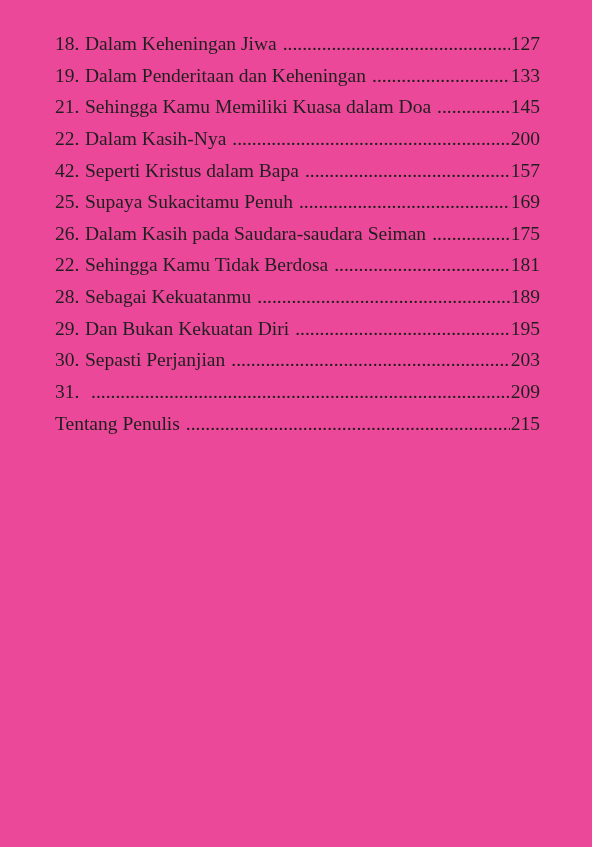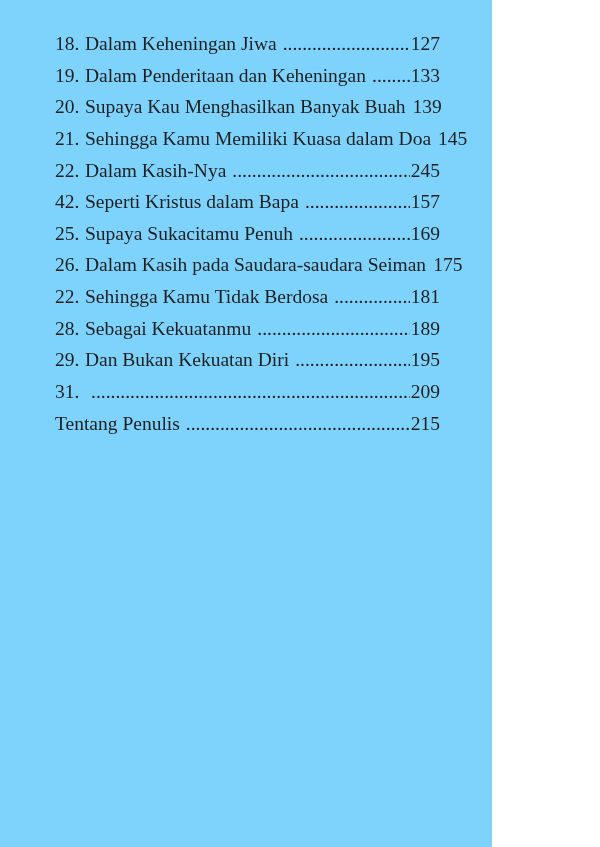--- a/index.html
+++ b/index.html
@@ -7,23 +7,23 @@
     padding: 0;
   }
   body {
     width: 600px;
     height: 847px;
     background: #ffffff;
     overflow: hidden;
     font-family: "Liberation Serif", "DejaVu Serif", serif;
   }
   .page {
-    width: 492px;
+    width: 592px;
     height: 847px;
-    background: #7dd3fc;
+    background: #ec4899;
     box-sizing: border-box;
   }
   .toc {
     padding: 28px 52px 0 55px;
     color: #1f1f1f;
   }
   .toc-row {
     display: flex;
     align-items: baseline;
     font-size: 19.5px;
@@ -63,36 +63,30 @@
         <span class="toc-dots"></span>
         <span class="toc-page">127</span>
       </div>
       <div class="toc-row">
         <span class="toc-num">19.</span>
         <span class="toc-title">Dalam Penderitaan dan Keheningan</span>
         <span class="toc-dots"></span>
         <span class="toc-page">133</span>
       </div>
       <div class="toc-row">
-        <span class="toc-num">20.</span>
-        <span class="toc-title">Supaya Kau Menghasilkan Banyak Buah</span>
-        <span class="toc-dots"></span>
-        <span class="toc-page">139</span>
-      </div>
-      <div class="toc-row">
         <span class="toc-num">21.</span>
         <span class="toc-title">Sehingga Kamu Memiliki Kuasa dalam Doa</span>
         <span class="toc-dots"></span>
         <span class="toc-page">145</span>
       </div>
       <div class="toc-row">
         <span class="toc-num">22.</span>
         <span class="toc-title">Dalam Kasih-Nya</span>
         <span class="toc-dots"></span>
-        <span class="toc-page">245</span>
+        <span class="toc-page">200</span>
       </div>
       <div class="toc-row">
         <span class="toc-num">42.</span>
         <span class="toc-title">Seperti Kristus dalam Bapa</span>
         <span class="toc-dots"></span>
         <span class="toc-page">157</span>
       </div>
       <div class="toc-row">
         <span class="toc-num">25.</span>
         <span class="toc-title">Supaya Sukacitamu Penuh</span>
@@ -117,20 +111,26 @@
         <span class="toc-dots"></span>
         <span class="toc-page">189</span>
       </div>
       <div class="toc-row">
         <span class="toc-num">29.</span>
         <span class="toc-title">Dan Bukan Kekuatan Diri</span>
         <span class="toc-dots"></span>
         <span class="toc-page">195</span>
       </div>
       <div class="toc-row">
+        <span class="toc-num">30.</span>
+        <span class="toc-title">Sepasti Perjanjian</span>
+        <span class="toc-dots"></span>
+        <span class="toc-page">203</span>
+      </div>
+      <div class="toc-row">
         <span class="toc-num">31.</span>
         <span class="toc-dots"></span>
         <span class="toc-page">209</span>
       </div>
       <div class="toc-row">
         <span class="toc-title">Tentang Penulis</span>
         <span class="toc-dots"></span>
         <span class="toc-page">215</span>
       </div>
     </div>

